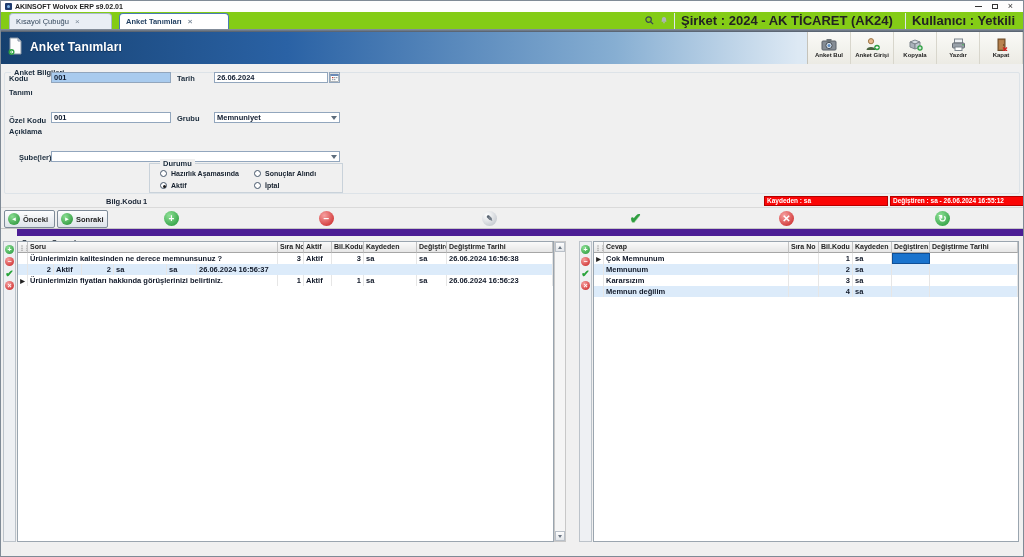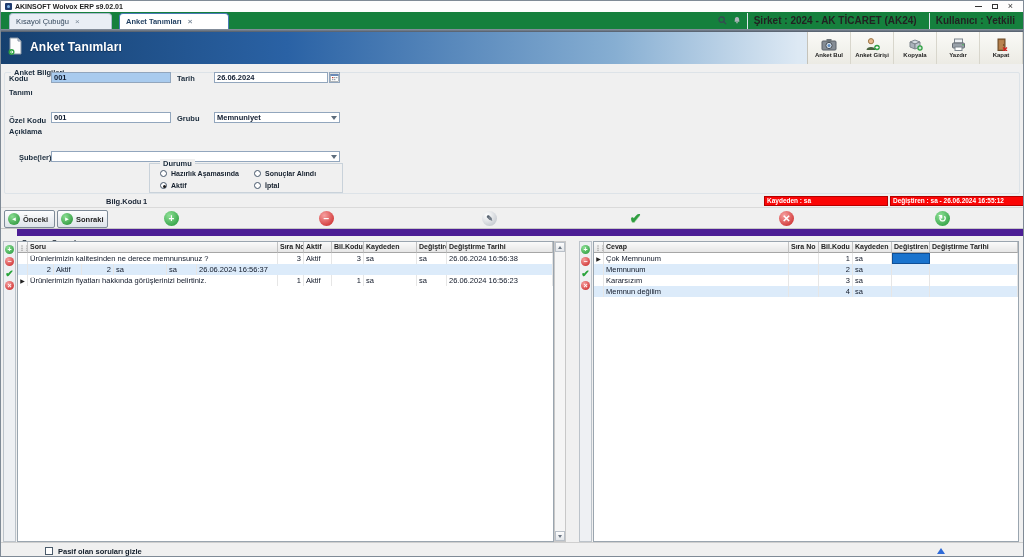--- a/index.html
+++ b/index.html
@@ -10,26 +10,26 @@
   .titlebar{position:absolute;left:0;top:0;width:100%;height:11px;background:#fdfdfd;display:flex;align-items:center;padding:0 4px;gap:3px}
   .appicon{width:7px;height:7px;background:#1d3a6e;border-radius:1px;position:relative}
   .appicon::after{content:"";position:absolute;left:2px;top:2px;width:3px;height:3px;background:#7fb2e5;border-radius:50%}
   .apptitle{font-size:7px;font-weight:bold;color:#222;flex:1}
   .wctrl{display:flex;gap:10px;align-items:center;padding-right:6px}
   .wmin{width:7px;height:1px;background:#333}
   .wmax{width:6px;height:5px;border:1px solid #333}
   .wclose{font-size:9px;color:#333;line-height:7px}
 
   
-  .tabrow{position:absolute;left:0;top:11px;width:100%;height:17px;background:#15803d}
+  .tabrow{position:absolute;left:0;top:11px;width:100%;height:17px;background:#84cc16}
   .tab{position:absolute;top:1px;height:16px;border-radius:4px 4px 0 0;display:flex;align-items:center;padding:0 6px;gap:6px;font-size:7.5px;color:#33475c}
   .tab .tx{color:#7c8a99;font-size:8px}
   .tab.inactive{left:8px;width:103px;background:#e9eef5;border:1px solid #a8bace;border-bottom:none}
   .tab.active{left:118px;width:110px;background:#ffffff;border:1px solid #4a7ab5;border-bottom:none;font-weight:bold;color:#1d3c5e}
-  .topright{position:absolute;right:2px;top:0;height:17px;display:flex;align-items:center;gap:6px;font-size:10px;color:#222}
+  .topright{position:absolute;right:2px;top:0;height:17px;display:flex;align-items:center;gap:6px;font-size:13px;color:#222}
   .cellbox{display:flex;align-items:center;height:16px;padding:0 6px;border-left:1px solid #dfe6ee;font-weight:bold;white-space:nowrap}
 
   
   .darkbar{position:absolute;left:0;top:28px;width:100%;height:3px;background:linear-gradient(#8b95a2,#525d6b)}
 
   
   .pageheader{position:absolute;left:0;top:31px;width:100%;height:32px;background:linear-gradient(90deg,#16406f 0%,#2a62a5 28%,#86aed2 60%,#dde9f4 78%,#eef3f9 100%)}
   .pagetitle-wrap{position:absolute;left:7px;top:5px;display:flex;align-items:center;gap:7px}
   .pagetitle{font-size:12px;font-weight:bold;color:#fff;letter-spacing:.2px;text-shadow:0 1px 1px #10325a}
   .toolbar{position:absolute;right:0;top:0;height:32px;width:216px;background:#f2f1ec;border-left:1px solid #c5c3ba;display:flex}
@@ -76,21 +76,21 @@
   .dbstrip{position:absolute;top:0;bottom:0;width:13px;background:#eef0f3;border:1px solid #bcc3ca;display:flex;flex-direction:column;align-items:center;padding-top:3px;gap:3px}
   .sico{width:9px;height:9px;border-radius:50%;color:#fff;font-size:7px;line-height:9px;text-align:center;font-weight:bold;flex:none}
   .sgreen{background:radial-gradient(circle at 35% 30%,#8fe096,#1e9434)}
   .sred{background:radial-gradient(circle at 35% 30%,#f6a0a0,#c81e1e)}
   .scheck{background:none;color:#28a33a;font-size:10px;line-height:9px}
   .grid{position:absolute;top:0;bottom:0;background:#fff;border:1px solid #9aa5af;overflow:hidden}
   .ghead{display:flex;height:11px;background:linear-gradient(#fafafa,#e4e4e4)}
   .ghead .gc{border-right:1px solid #c2c2c2;border-bottom:1px solid #a6a6a6;font-size:7px;font-weight:bold;color:#222;padding:1px 2px;white-space:nowrap;overflow:hidden}
   .grow{display:flex;height:11px;background:#fff}
   .grow:nth-child(odd){background:#dcebfa}
-  .grow .gc{border-right:1px solid #e6e6e6;font-size:7.5px;font-weight:normal;color:#101828;padding:1px 2px;white-space:nowrap;overflow:hidden}
+  .grow .gc{border-right:1px solid #e6e6e6;font-size:7.5px;font-weight:bold;color:#101828;padding:1px 2px;white-space:nowrap;overflow:hidden}
   .gc.num{text-align:right}
   .gc.marker{font-size:6px;color:#222;padding:2px 1px;text-align:center}
   .dots{font-size:6px;color:#666;letter-spacing:-1px}
   .focuscell{background:#1a73cd !important;border:1px solid #0f4f96 !important}
   .vscroll{position:absolute;top:0;bottom:0;width:12px;background:#f5f5f5;border:1px solid #c8c8c8}
   .varrow{position:absolute;left:0;width:10px;height:10px;background:linear-gradient(#fdfdfd,#e3e6ea);border:1px solid #b9c0c8}
   .varrow .t{position:absolute;left:2px;width:0;height:0;border-left:2.5px solid transparent;border-right:2.5px solid transparent}
   .varrow.up .t{top:3px;border-bottom:3px solid #6b7683}
   .varrow.dn .t{top:3px;border-top:3px solid #6b7683}
 
@@ -405,19 +405,14 @@
         <span class="gc" style="width:185px">Memnun değilim</span>
         <span class="gc" style="width:30px"></span>
         <span class="gc num" style="width:34px">4</span>
         <span class="gc" style="width:39px">sa</span>
         <span class="gc" style="width:38px"></span>
         <span class="gc" style="flex:1"></span>
       </div>
     </div>
   </div>
 
-  <div class="footerbar">
-    <span class="cbx"></span>
-    <span class="cbl">Pasif olan soruları gizle</span>
-    <span class="uptri"></span>
-  </div>
 
 </div>
 
 </body></html>

